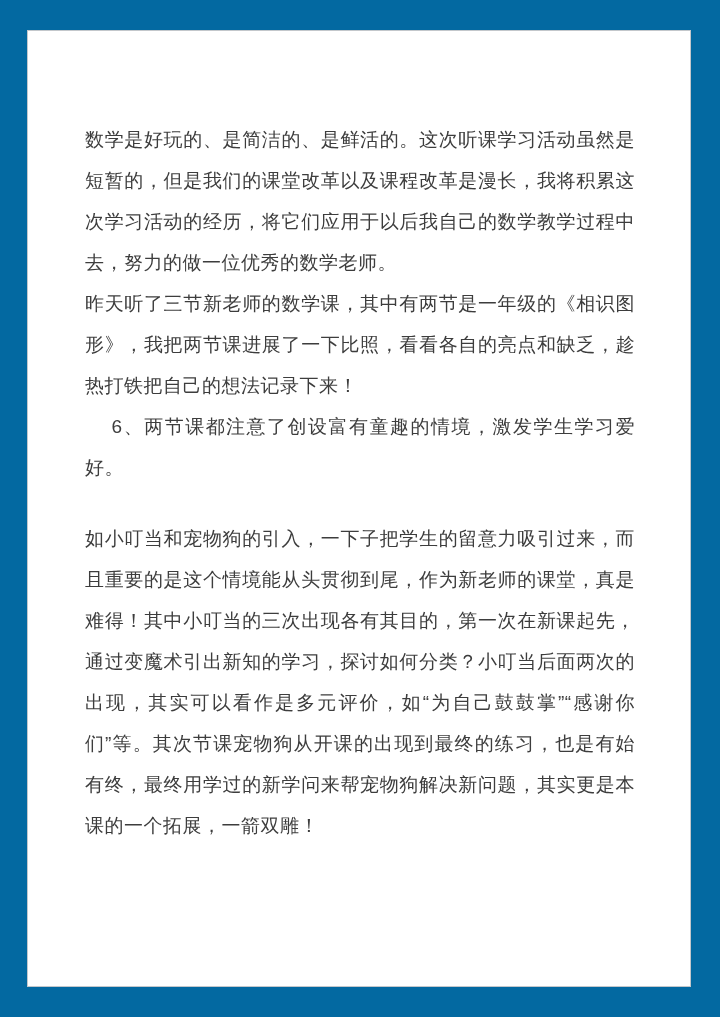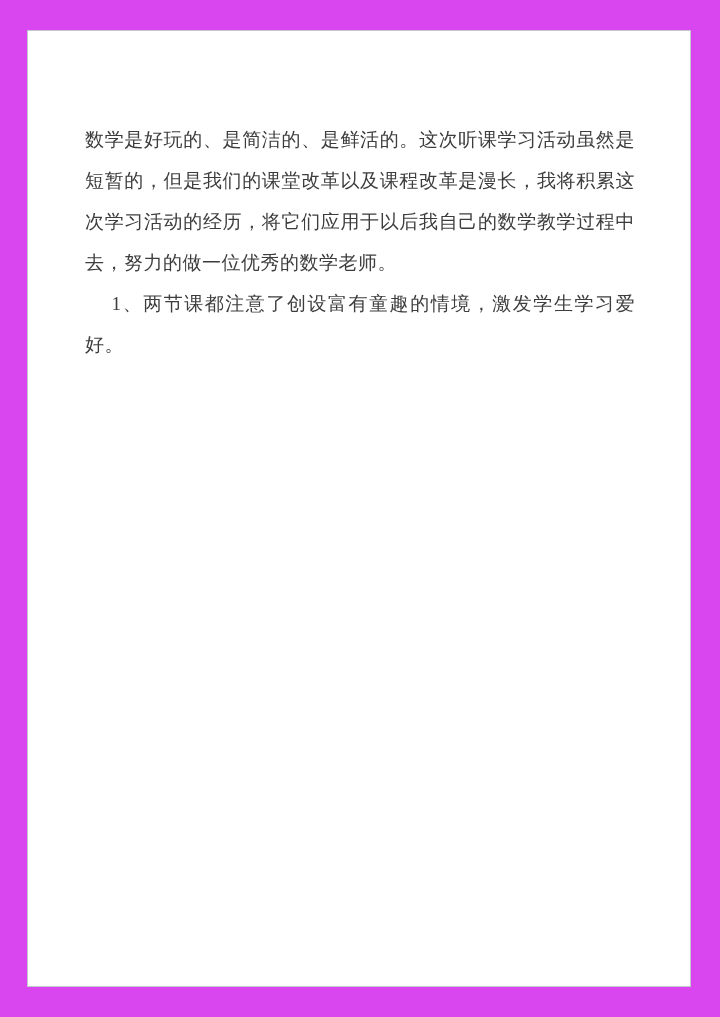--- a/index.html
+++ b/index.html
@@ -5,23 +5,22 @@
   html, body {
     margin: 0;
     padding: 0;
     background: #ffffff;
     font-family: "Liberation Sans", sans-serif;
   }
   .page {
     position: relative;
     width: 720px;
     height: 1017px;
-    background: #d946ef;
+    background: #0369a1;
     overflow: hidden;
-    font-family: Liberation Serif, serif;
   }
   .page-frame {
     position: absolute;
     left: 27px;
     top: 30px;
     width: 664px;
     height: 957px;
     border: 1px solid #c3c7cb;
     box-sizing: border-box;
     background: #ffffff;
@@ -49,16 +48,18 @@
     margin-bottom: 30px;
   }
 </style>
 </head>
 <body>
 
 <div class="page">
   <div class="page-frame">
     <div class="content">
       <p class="para">数学是好玩的、是简洁的、是鲜活的。这次听课学习活动虽然是短暂的，但是我们的课堂改革以及课程改革是漫长，我将积累这次学习活动的经历，将它们应用于以后我自己的数学教学过程中去，努力的做一位优秀的数学老师。</p>
-      <p class="para indent gap-after">1、两节课都注意了创设富有童趣的情境，激发学生学习爱好。</p>
+      <p class="para">昨天听了三节新老师的数学课，其中有两节是一年级的《相识图形》，我把两节课进展了一下比照，看看各自的亮点和缺乏，趁热打铁把自己的想法记录下来！</p>
+      <p class="para indent gap-after">6、两节课都注意了创设富有童趣的情境，激发学生学习爱好。</p>
+      <p class="para">如小叮当和宠物狗的引入，一下子把学生的留意力吸引过来，而且重要的是这个情境能从头贯彻到尾，作为新老师的课堂，真是难得！其中小叮当的三次出现各有其目的，第一次在新课起先，通过变魔术引出新知的学习，探讨如何分类？小叮当后面两次的出现，其实可以看作是多元评价，如“为自己鼓鼓掌”“感谢你们”等。其次节课宠物狗从开课的出现到最终的练习，也是有始有终，最终用学过的新学问来帮宠物狗解决新问题，其实更是本课的一个拓展，一箭双雕！</p>
     </div>
   </div>
 </div>
 
 </body></html>

